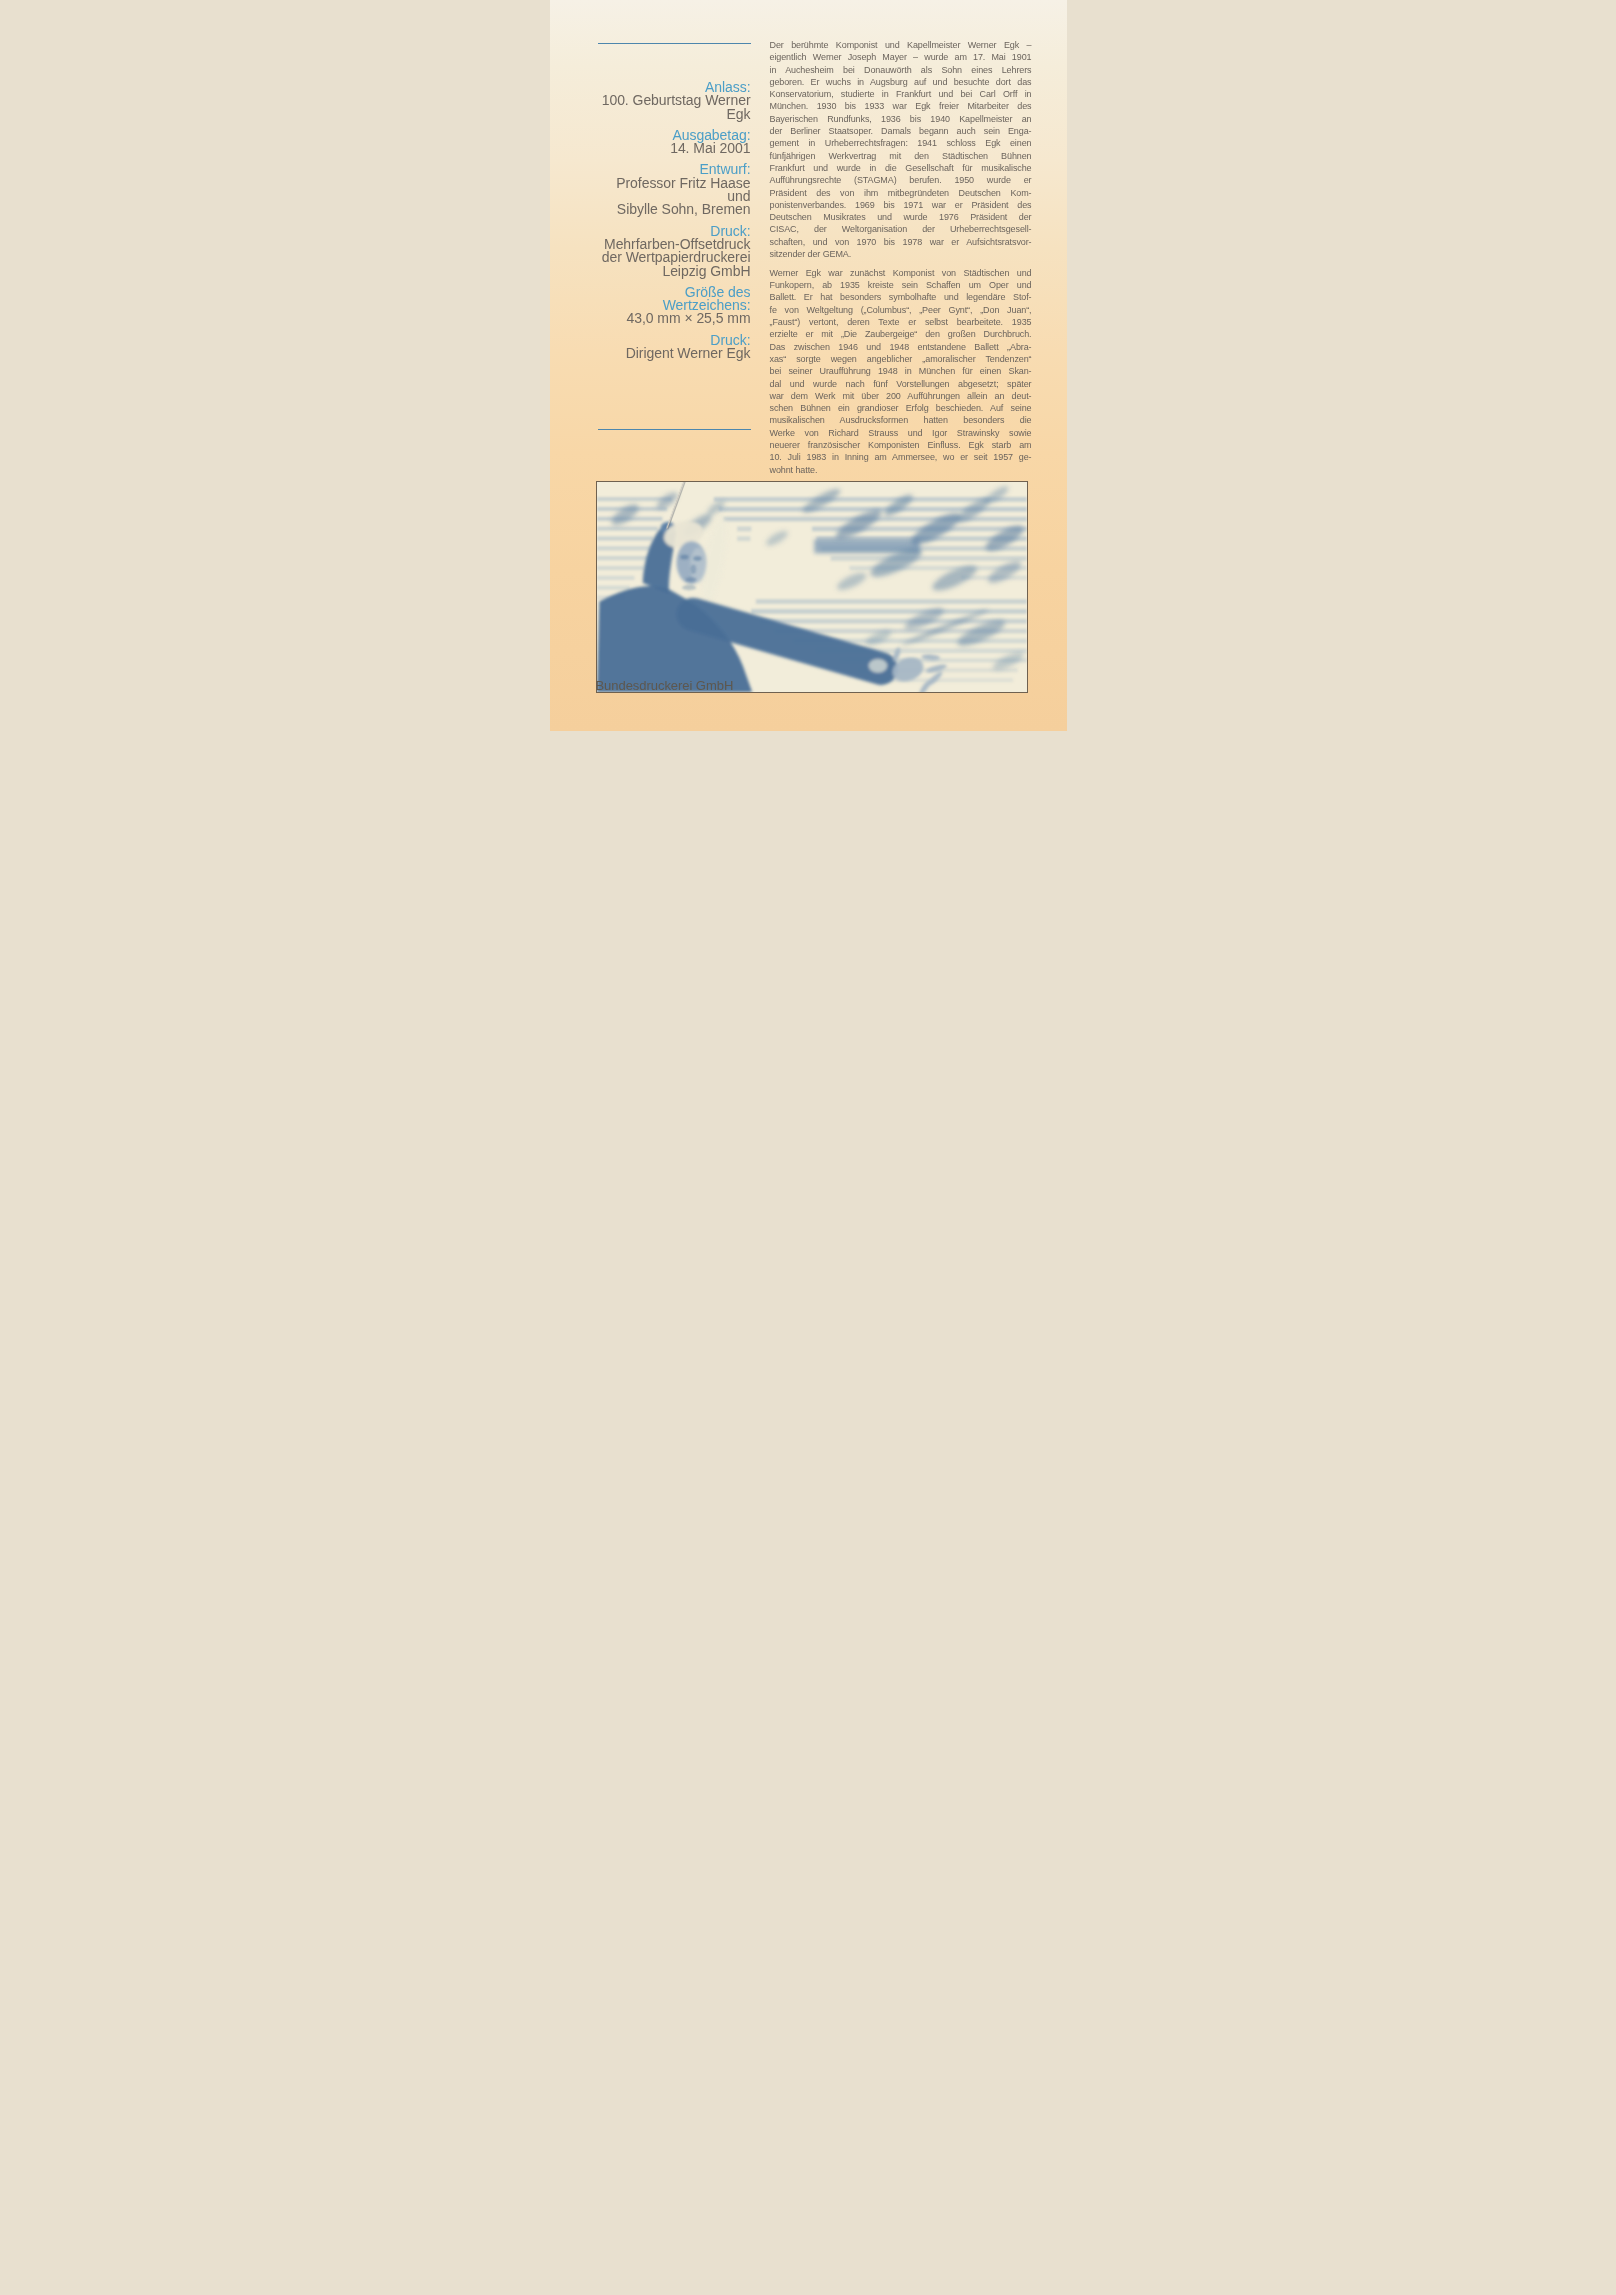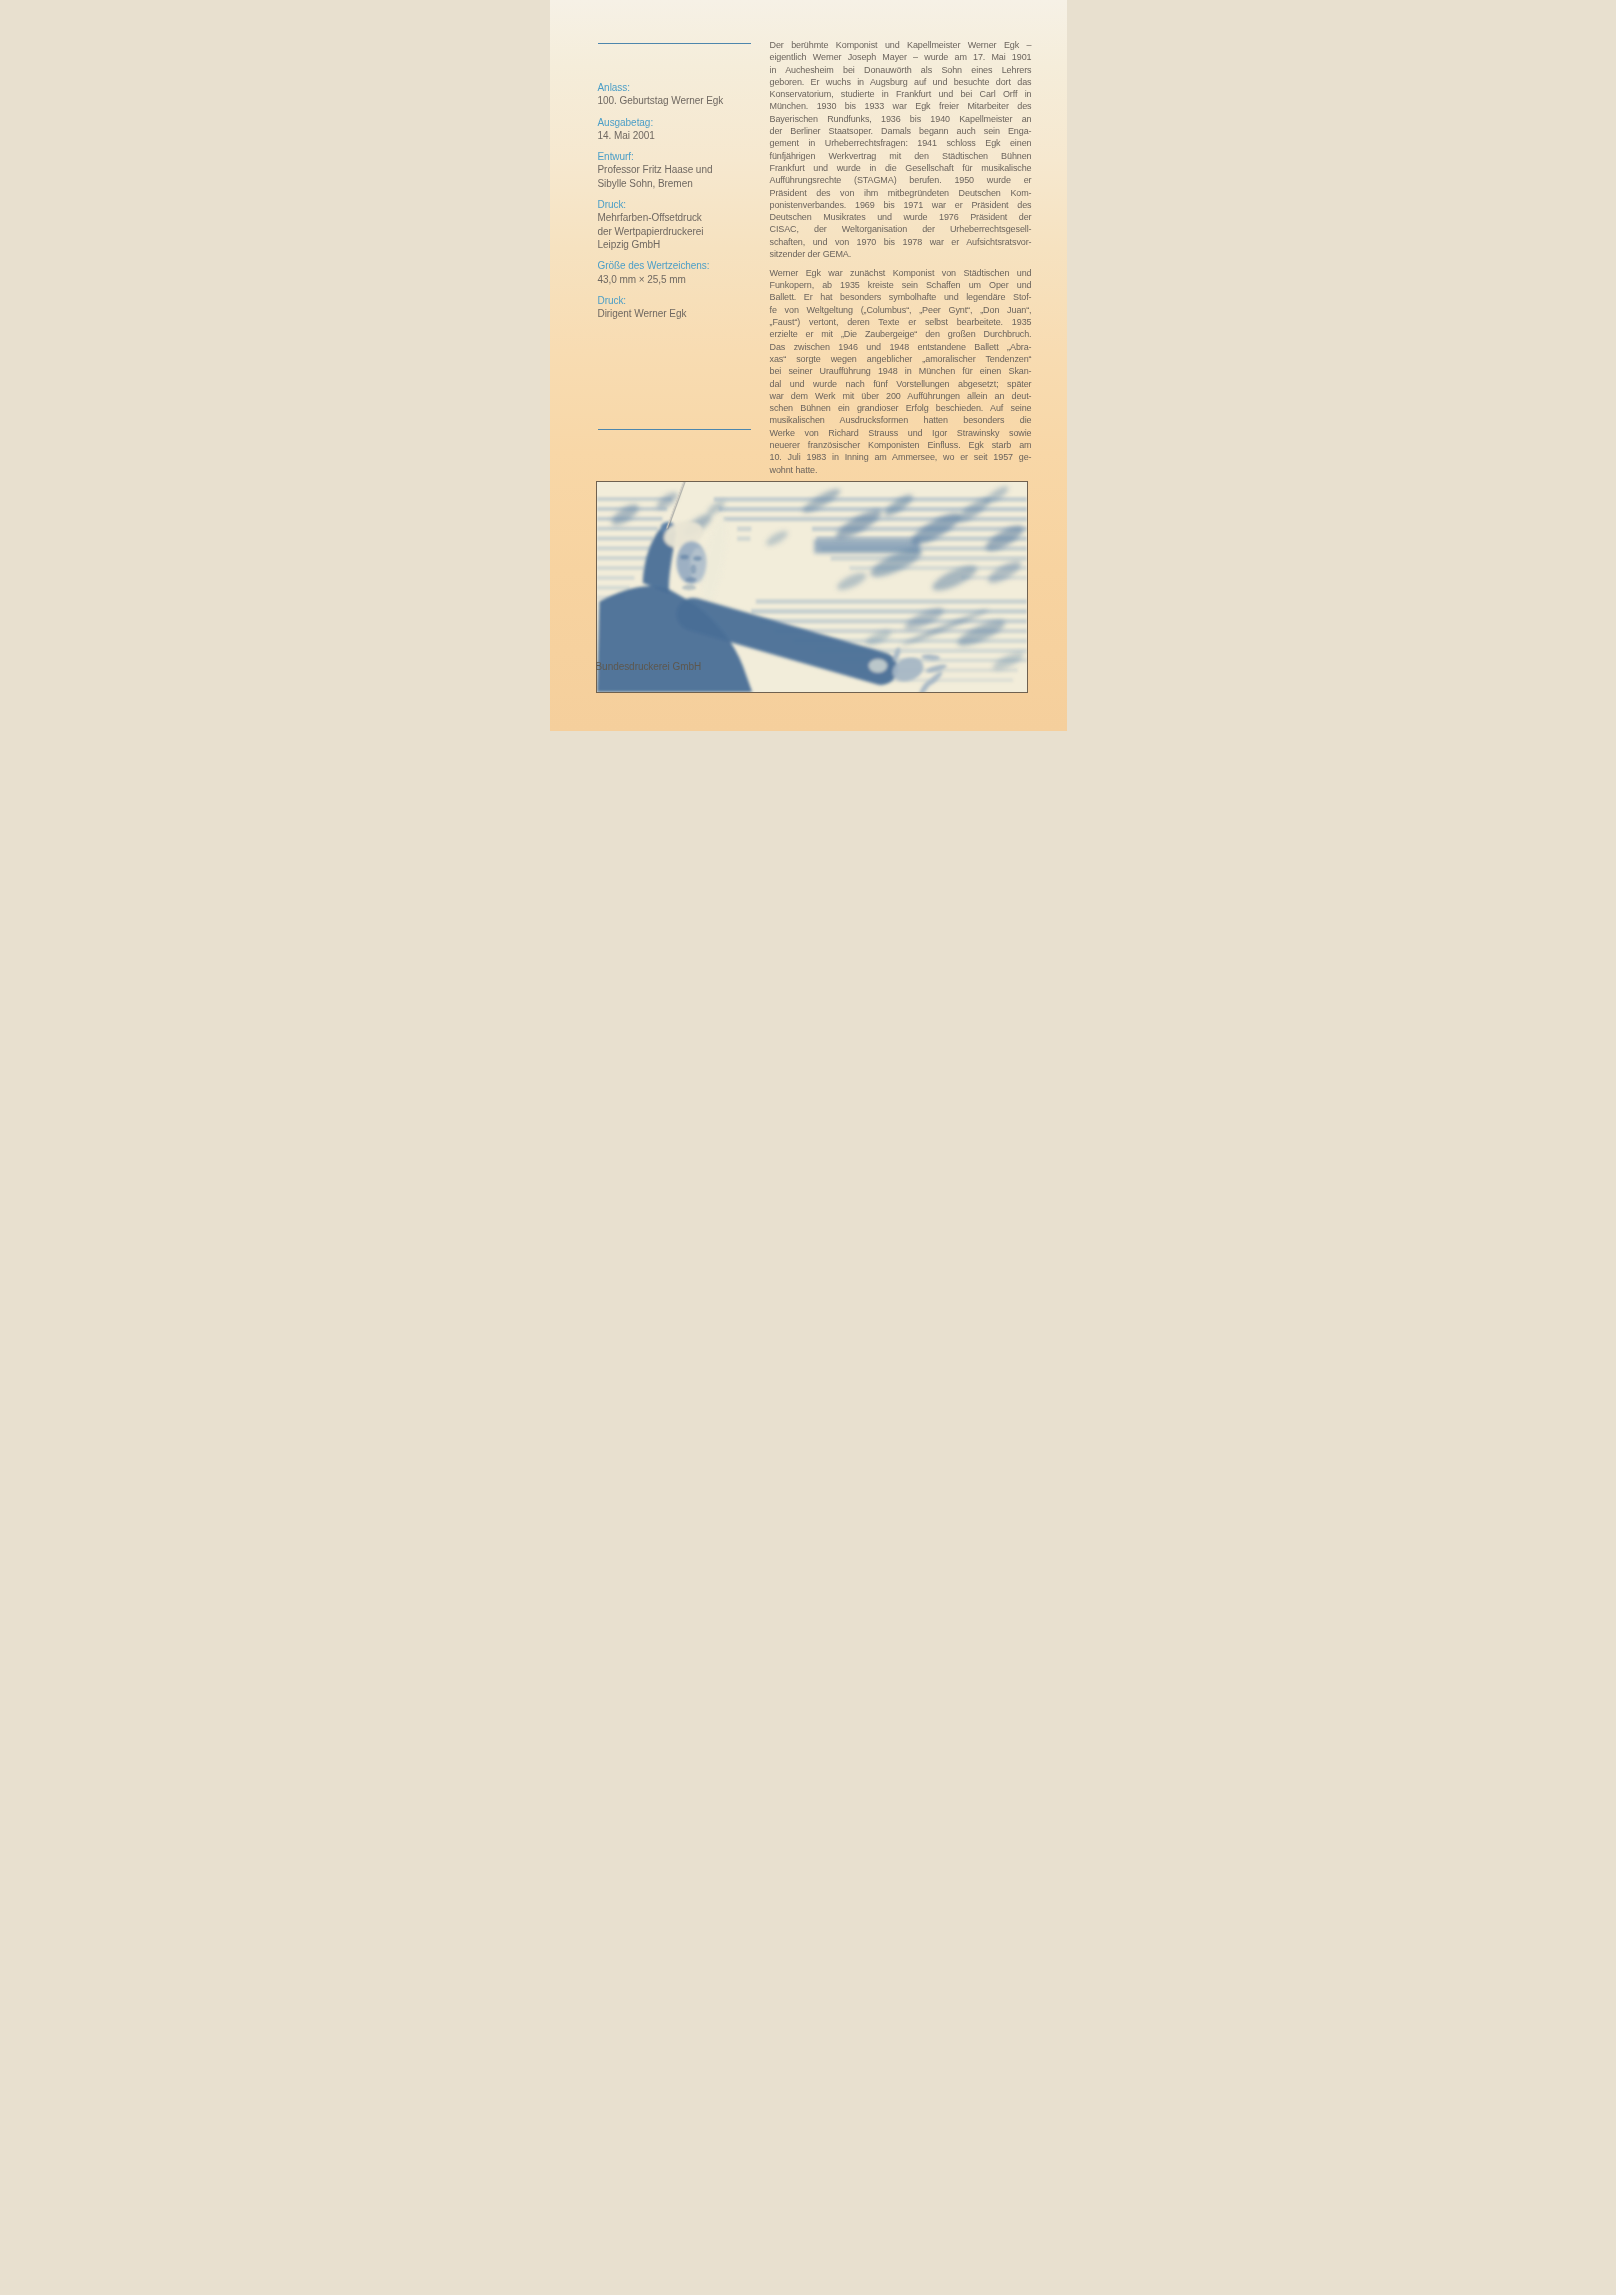--- a/index.html
+++ b/index.html
@@ -15,22 +15,22 @@
   }
   .rule{
     position:absolute;left:48px;width:153px;height:0.9px;
     background:#4d86ad;
   }
   .rule.top{top:43px;}
   .rule.bottom{top:429px;}
 
   .sidebar{
     position:absolute;left:48px;top:81px;width:153px;
-    text-align:left;
-    font-size:10px;line-height:13.3px;
+    text-align:right;
+    font-size:14px;line-height:13.3px;
     letter-spacing:-0.05px;
   }
   .group{margin:0;}
   .group + .group{margin-top:8px;}
   .group .label{color:#4b9ec7;}
   .group .value{color:#6f6861;}
 
   .article{
     position:absolute;left:220px;top:39px;width:262px;
     font-size:9px;line-height:12.3px;color:#6b645d;
@@ -41,22 +41,22 @@
   .para .tline:last-child{text-align-last:left;}
 
   .photo-frame{
     position:absolute;left:46px;top:481px;width:430px;height:210px;
     border:0.5px solid #6f6150;
     background:#f2edda;
   }
   .photo-frame svg{display:block;width:100%;height:100%;}
 
   .caption{
-    position:absolute;left:46px;top:661px;
-    font-size:10px;color:#5d574e;letter-spacing:-0.05px;
+    position:absolute;left:46px;top:678px;
+    font-size:13px;color:#5d574e;letter-spacing:-0.05px;
   }
 </style>
 </head>
 <body>
 
 <div class="page">
 
   <div class="rule top"></div>
 
   <div class="sidebar">

